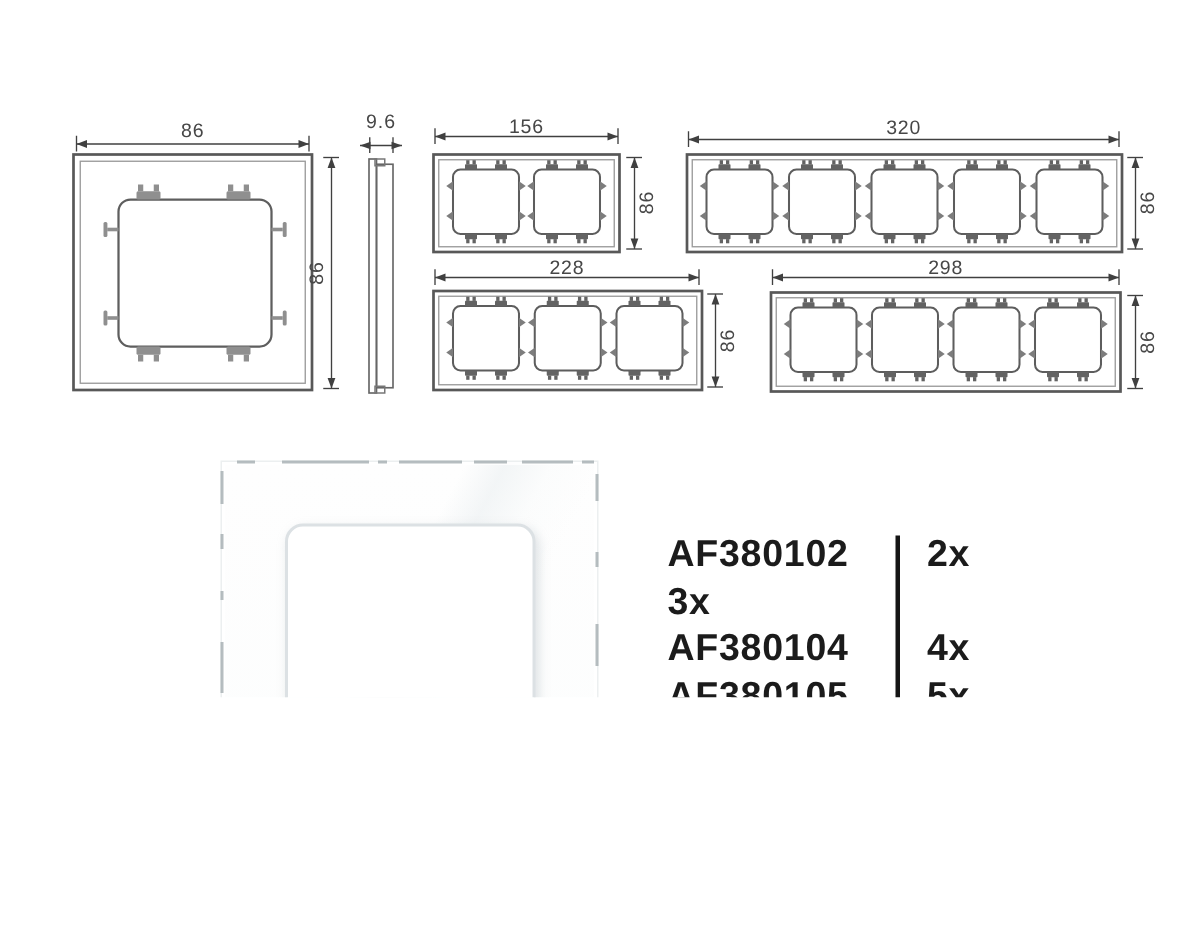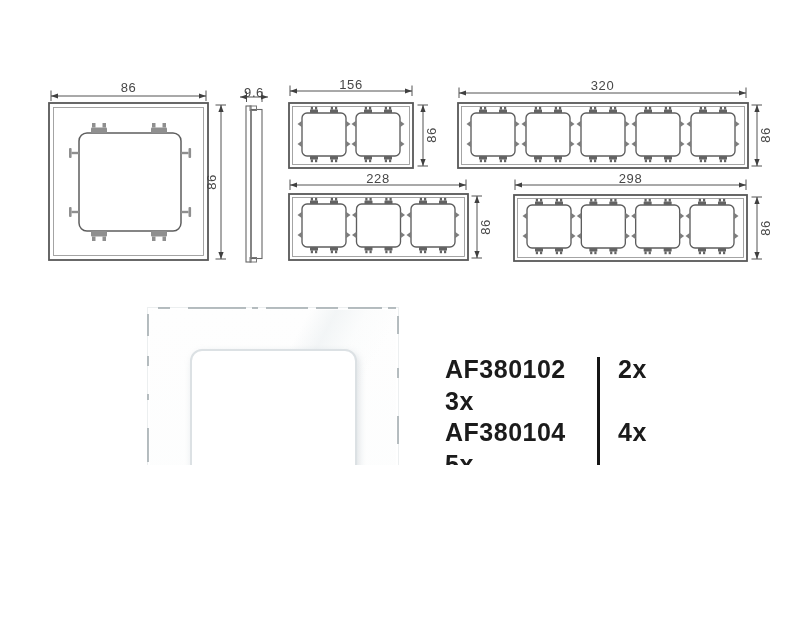--- a/index.html
+++ b/index.html
@@ -387,21 +387,21 @@
           <line x1="751.5" y1="197" x2="762" y2="197" stroke="#404040" stroke-width="0.9"></line>
           <line x1="751.5" y1="259" x2="762" y2="259" stroke="#404040" stroke-width="0.9"></line>
           <line x1="757" y1="197" x2="757" y2="259" stroke="#404040" stroke-width="0.9"></line>
           <polygon points="757,197 754.4,204 759.6,204" fill="#404040"></polygon>
           <polygon points="757,259 754.4,252 759.6,252" fill="#404040"></polygon>
         </g>
       </svg></div>
 
   <span class="dim" style="left:128.5px;top:87px">86</span>
   <span class="dim v" style="left:211px;top:182px">86</span>
-  <span class="dim" style="left:254px;top:92px">9.6</span>
+  <span class="dim" style="left:254px;top:81px">9.6</span>
   <span class="dim" style="left:351px;top:84px">156</span>
   <span class="dim v" style="left:431px;top:135px">86</span>
   <span class="dim" style="left:602.5px;top:85px">320</span>
   <span class="dim v" style="left:765px;top:135px">86</span>
   <span class="dim" style="left:378px;top:178px">228</span>
   <span class="dim v" style="left:485px;top:227px">86</span>
   <span class="dim" style="left:630.5px;top:178px">298</span>
   <span class="dim v" style="left:765px;top:228px">86</span>
 
   <div class="photo">
@@ -438,17 +438,18 @@
       <span class="pqty">2x</span>
     </div>
     <div class="prow">
       <span class="pqty">3x</span>
     </div>
     <div class="prow">
       <span class="pcode">AF380104</span>
       <span class="pqty">4x</span>
     </div>
     <div class="prow">
+      <span class="pcode">AF380105</span>
       <span class="pqty">5x</span>
     </div>
     <div class="pdivider"></div>
   </div>
 </div>
 
 </body></html>

